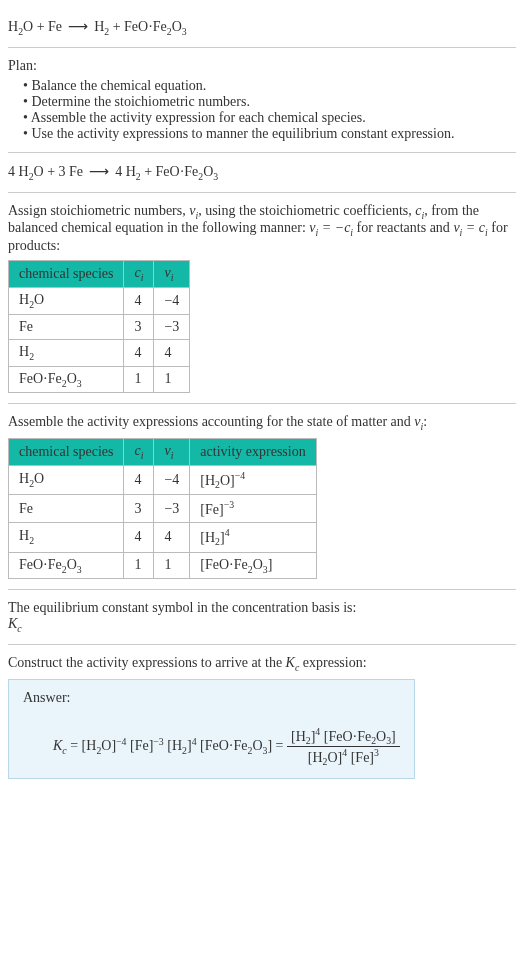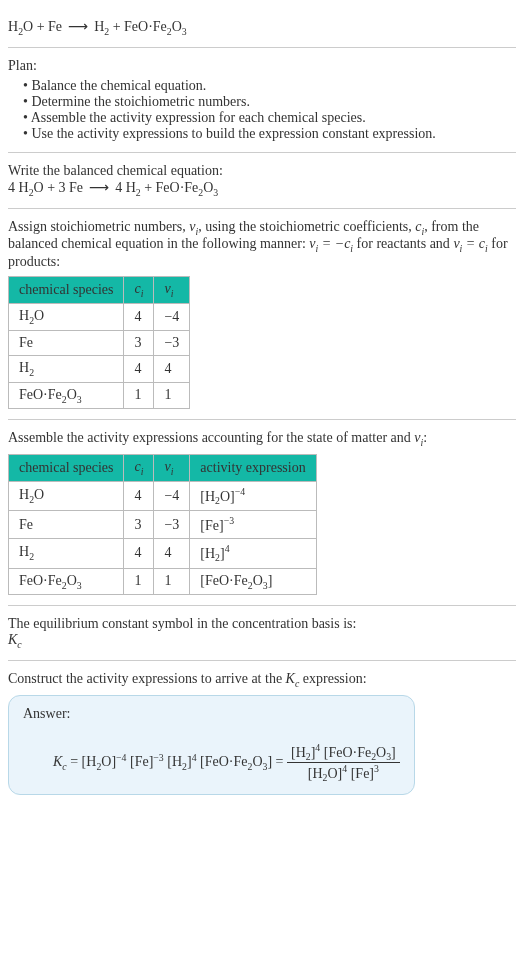--- a/index.html
+++ b/index.html
@@ -29,21 +29,21 @@
     border: 1px solid #bbb;
     padding: 4px 10px;
     text-align: left;
     font-weight: normal;
   }
   table.data th { background: #14b8a6; }
   .num { text-align: right; }
   .answer-box {
     background: #eaf4fb;
     border: 1px solid #b8d8e8;
-    border-radius: 12px;
+    border-radius: 0;
     padding: 10px 14px;
     margin-top: 6px;
     display: inline-block;
   }
   .kc-line { margin-left: 30px; margin-top: 20px; }
   .frac {
     display: inline-block;
     vertical-align: middle;
     text-align: center;
   }
@@ -60,26 +60,25 @@
     H<span class="sub">2</span>O + Fe<span class="arrow">⟶</span>H<span class="sub">2</span> + FeO·Fe<span class="sub">2</span>O<span class="sub">3</span>
   </div>
 </div>
 
 <div class="section">
   <div>Plan:</div>
   <ul class="plan">
     <li>Balance the chemical equation.</li>
     <li>Determine the stoichiometric numbers.</li>
     <li>Assemble the activity expression for each chemical species.</li>
-    <li>Use the activity expressions to build the expression constant expression.</li>
+    <li>Use the activity expressions to manner the equilibrium constant expression.</li>
   </ul>
 </div>
 
 <div class="section">
-  <div>Write the balanced chemical equation:</div>
   <div class="chem">
     4 H<span class="sub">2</span>O + 3 Fe<span class="arrow">⟶</span>4 H<span class="sub">2</span> + FeO·Fe<span class="sub">2</span>O<span class="sub">3</span>
   </div>
 </div>
 
 <div class="section">
   <div>
     <span>Assign stoichiometric numbers, </span><span class="italic">ν<span class="sub">i</span></span><span>, using the stoichiometric coefficients, </span><span class="italic">c<span class="sub">i</span></span><span>, from the balanced chemical equation in the following manner: </span><span class="italic">ν<span class="sub">i</span> = −c<span class="sub">i</span></span><span> for reactants and </span><span class="italic">ν<span class="sub">i</span> = c<span class="sub">i</span></span><span> for products:</span>
   </div>
   <table class="data">

